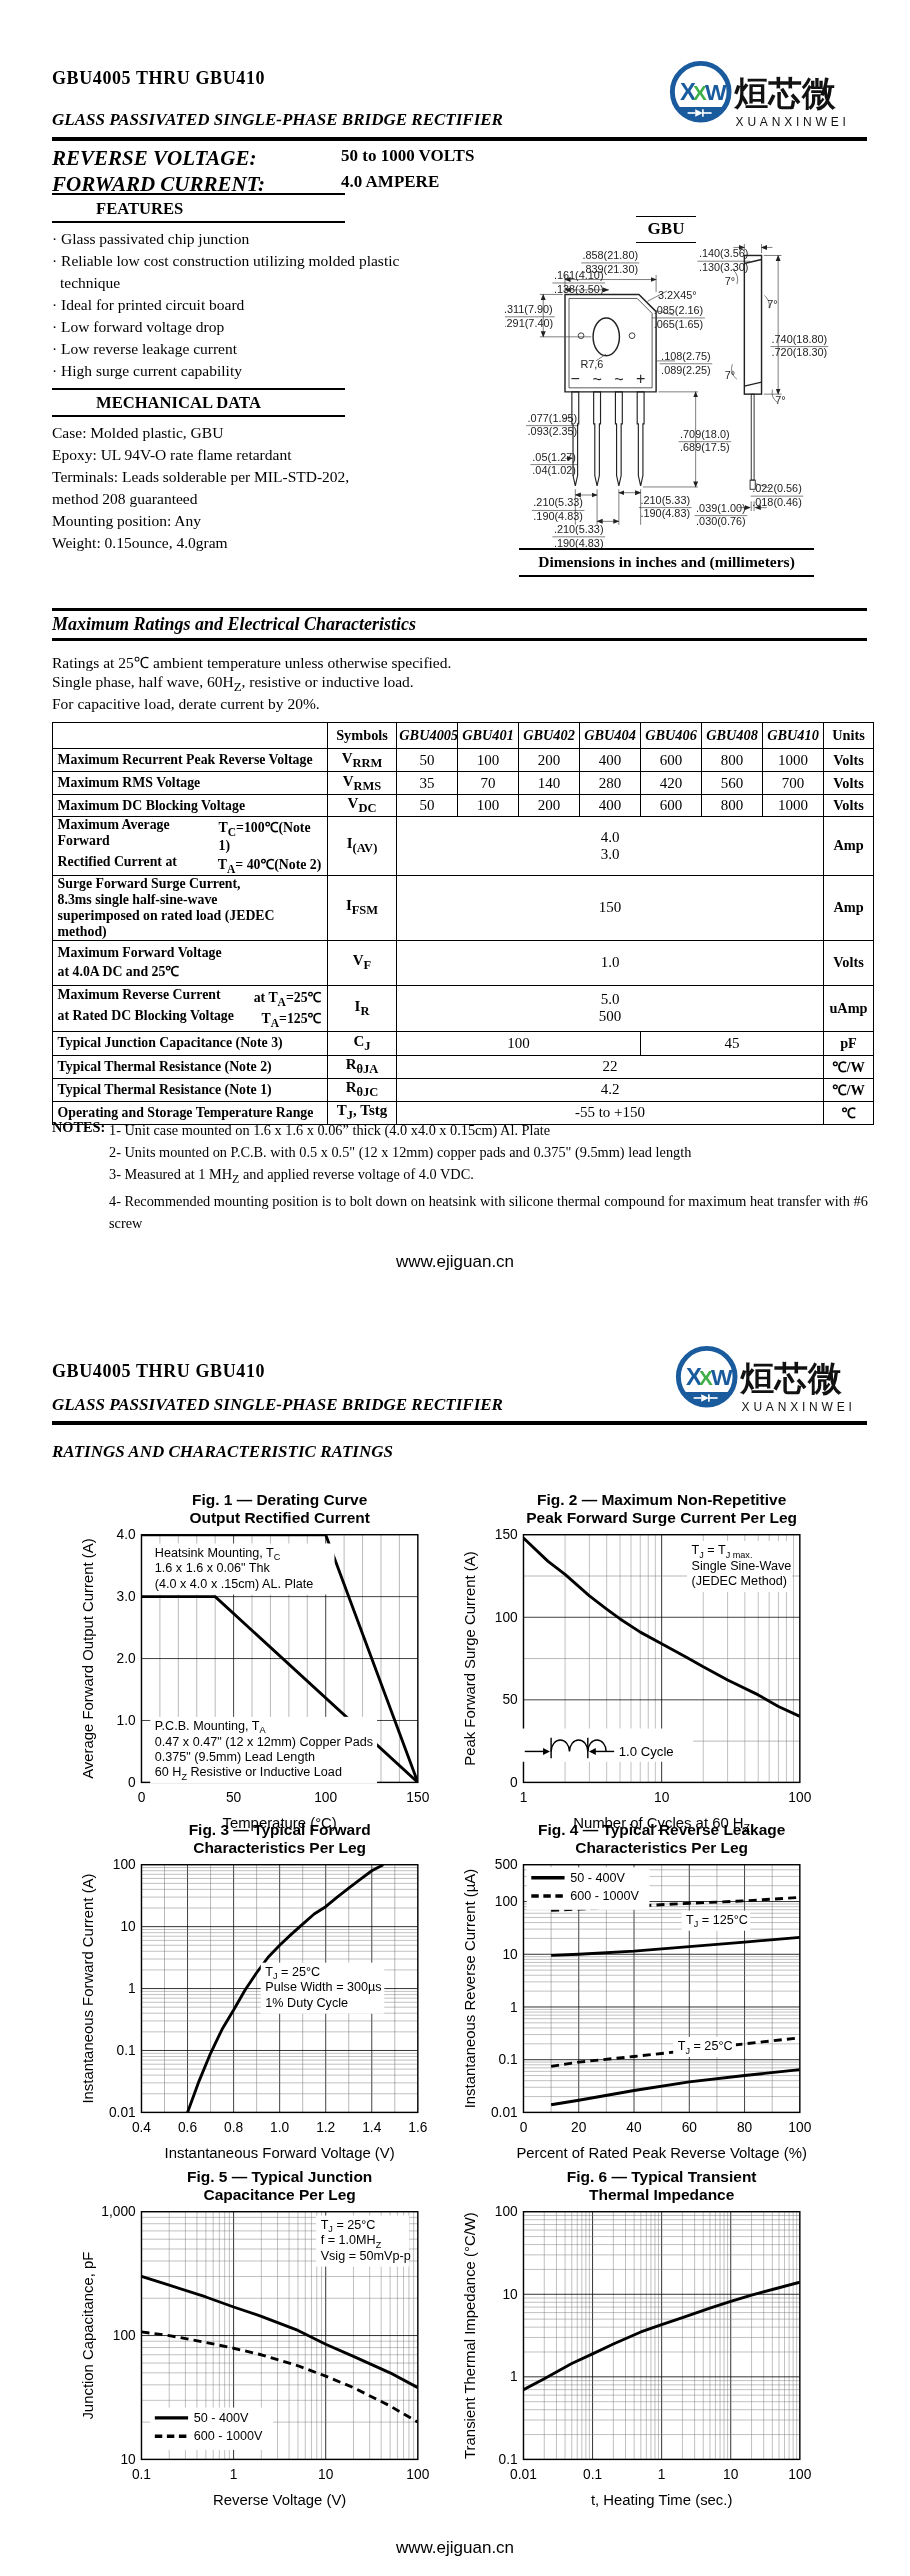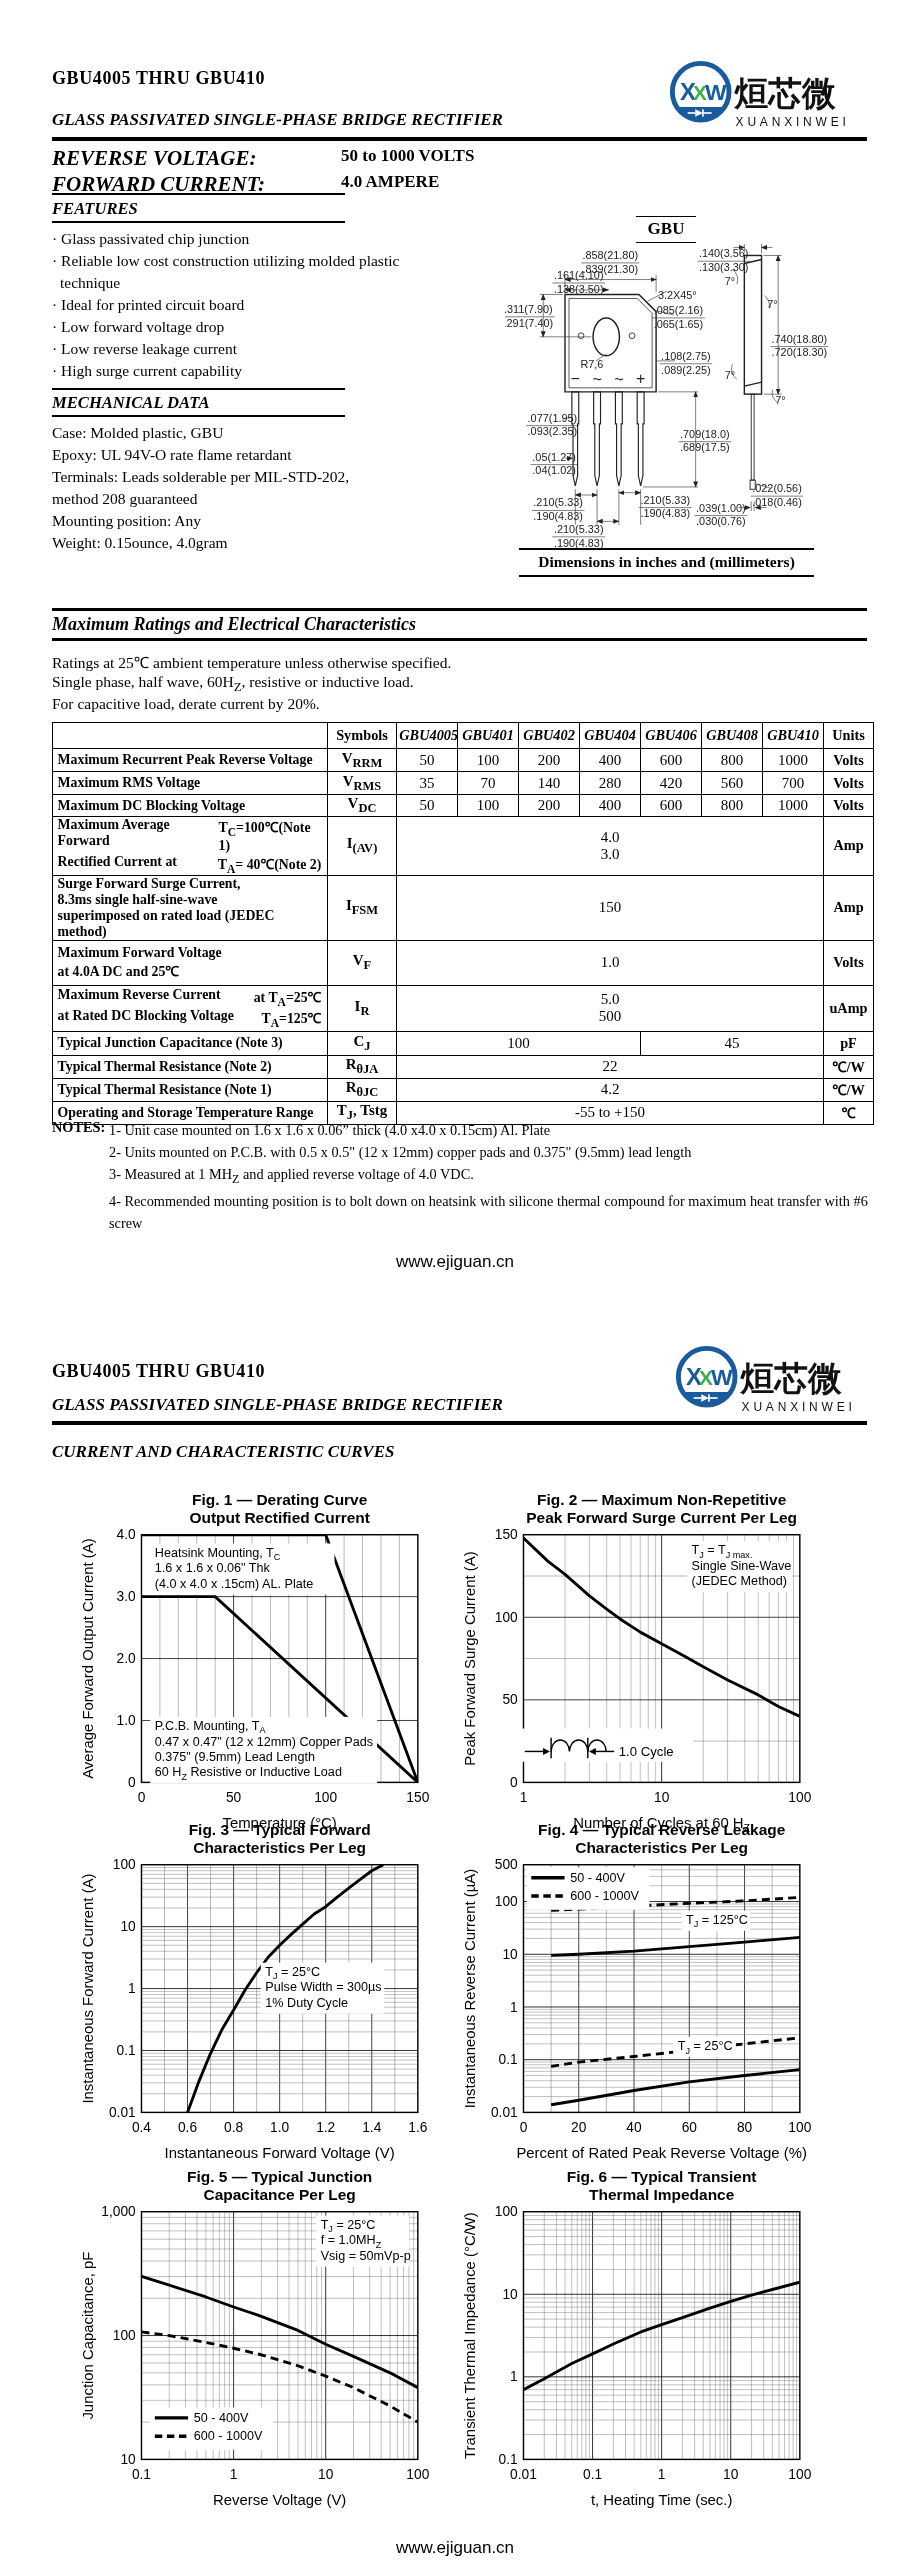--- a/index.html
+++ b/index.html
@@ -6,21 +6,21 @@
   body{width:910px;height:2576px;position:relative;font-family:"Liberation Serif",serif;color:#000;}
   .page{position:absolute;left:0;width:910px;height:1288px;overflow:hidden;}
   #page1{top:0;}
   #page2{top:1288px;}
   .abs{position:absolute;}
   .ttl{font-size:18px;font-weight:bold;letter-spacing:0.6px;}
   .sub{font-size:17px;font-weight:bold;font-style:italic;}
   .rule{background:#000;}
   .speclabel{font-size:21px;font-weight:bold;font-style:italic;}
   .specvalue{font-size:17px;font-weight:bold;}
-  .sechead{font-size:16.6px;font-weight:bold;font-style:italic;}
+  .sechead{font-size:16.6px;font-weight:bold;margin-left:44px;}
   .secrule{height:2.3px;background:#000;}
   .listtext{font-size:15.5px;line-height:22px;}
   .gbu-label{font-size:17px;font-weight:bold;text-align:center;border-top:1.7px solid #000;border-bottom:1.7px solid #000;padding:2.3px 0;}
   .caption{font-size:15.5px;font-weight:bold;text-align:center;border-top:2.3px solid #000;border-bottom:2.3px solid #000;padding:3.4px 0;}
   .ratehead{font-size:18px;font-weight:bold;font-style:italic;}
   .intro{font-size:15.5px;}
   .footer{font-size:17px;font-family:"Liberation Sans",sans-serif;text-align:center;width:100%;}
   table.rt{border-collapse:collapse;table-layout:fixed;width:815px;}
   table.rt td,table.rt th{border:1.1px solid #000;padding:0 2.3px;text-align:center;vertical-align:middle;overflow:hidden;}
   table.rt{border:1.7px solid #000;}
@@ -458,21 +458,21 @@
         <line x1="64" y1="103" x2="80" y2="103"></line>
       </g>
       <text class="cjk" x="122" y="88" font-size="62" fill="#111" style="font-family:'Liberation Sans',sans-serif;font-weight:bold;">烜芯微</text>
       <text x="124" y="126" font-size="22" fill="#111" letter-spacing="7">XUANXINWEI</text>
     </svg>
   </div>
 
   <div class="abs ttl" style="left:52px;top:73px;">GBU4005 THRU GBU410</div>
   <div class="abs sub" style="left:52px;top:107px;">GLASS PASSIVATED SINGLE-PHASE BRIDGE RECTIFIER</div>
   <div class="abs rule" style="left:52px;top:133px;width:815px;height:4px;"></div>
-  <div class="abs sub" style="left:52px;top:154px;font-size:17px;">CURRENT AND CHARACTERISTIC CURVES</div>
+  <div class="abs sub" style="left:52px;top:154px;font-size:17px;">RATINGS AND CHARACTERISTIC RATINGS</div>
 
   <div class="fig" style="left:77px;top:202px;"><svg class="figsvg" width="356" height="344" viewBox="0 0 620 600">
         <g>
           <g>
             <text x="353" y="26" font-size="27" text-anchor="middle" fill="#000" font-weight="bold"><tspan>Fig. 1 — Derating Curve</tspan></text>
             <text x="353" y="58" font-size="27" text-anchor="middle" fill="#000" font-weight="bold"><tspan>Output Rectified Current</tspan></text>
           </g>
           <g>
             <line x1="144.13333333333333" y1="78" x2="144.13333333333333" y2="510" stroke="#777" stroke-width="0.9"></line>
             <line x1="176.26666666666665" y1="78" x2="176.26666666666665" y2="510" stroke="#777" stroke-width="0.9"></line>

